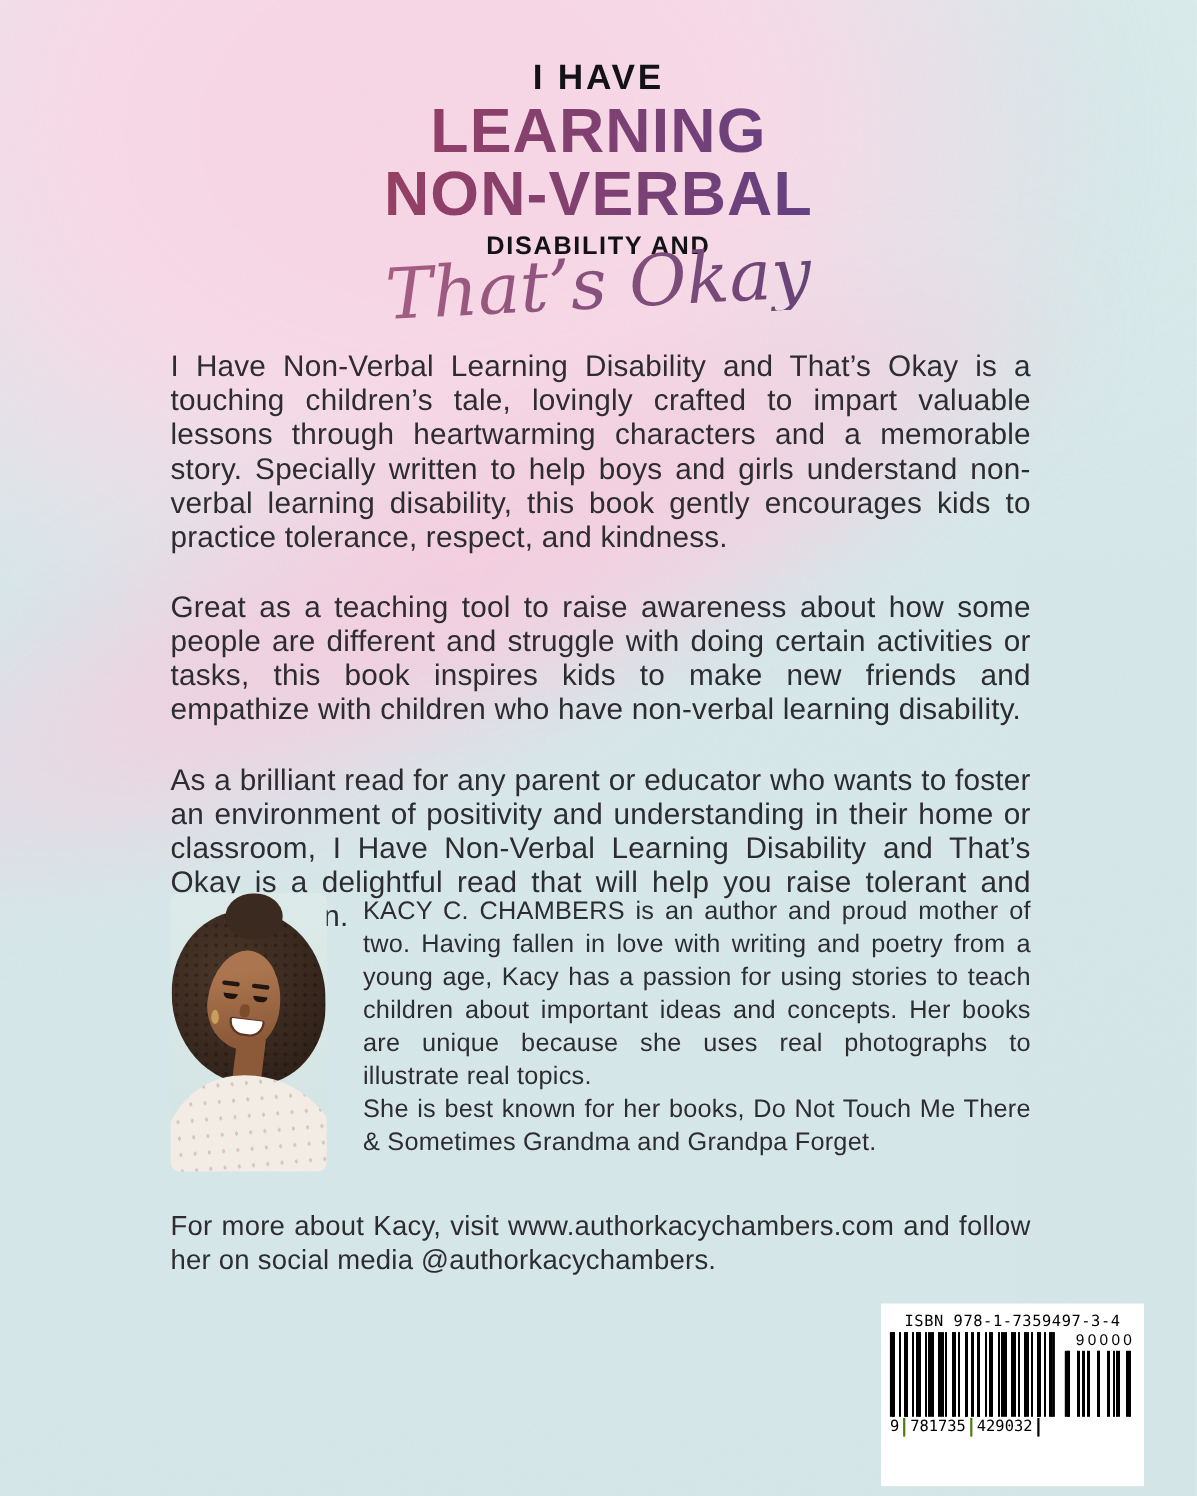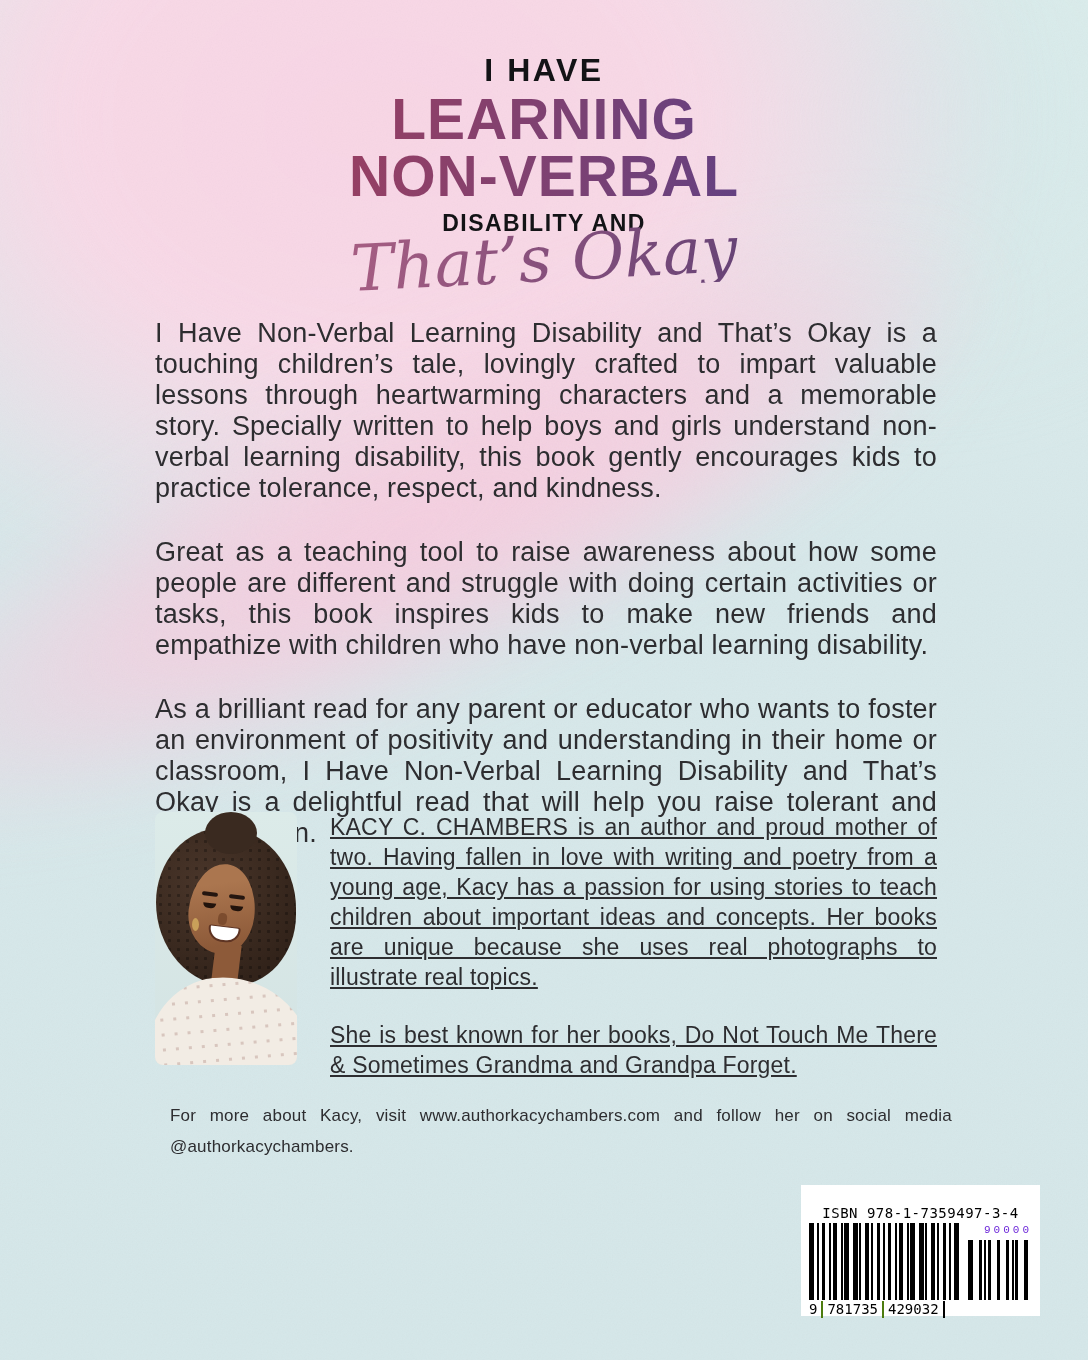--- a/index.html
+++ b/index.html
@@ -39,23 +39,23 @@
     background:linear-gradient(100deg,var(--script-start) 15%,var(--script-end) 80%);
     -webkit-background-clip:text;background-clip:text;color:transparent;}
 
   
   .synopsis{position:absolute;left:155px;top:318px;width:782px;}
   .synopsis p{font-size:27px;line-height:31px;text-align:justify;letter-spacing:.2px;margin-bottom:33px;}
 
   
   .author-row{position:absolute;left:155px;top:812px;width:782px;display:flex;gap:33px;}
   .bio-col{flex:1;}
-  .bio-col p{font-size:23px;line-height:30px;text-align:justify;letter-spacing:.2px;text-decoration:underline;}
-  .bio-col .bio2{margin-top:28px;}
-  .more-para{position:absolute;left:170px;top:1100px;width:782px;font-size:17px;line-height:31px;letter-spacing:.2px;text-align:justify;}
+  .bio-col p{font-size:23px;line-height:30px;text-align:justify;letter-spacing:.2px;}
+  .bio-col .bio2{}
+  .more-para{position:absolute;left:155px;top:1100px;width:782px;font-size:25px;line-height:31px;letter-spacing:.2px;text-align:justify;}
 
   
   .photo{position:relative;width:142px;height:253px;border-radius:8px;overflow:hidden;flex:0 0 142px;
     background:linear-gradient(180deg,#dcebe9 0%,#d3e3e3 100%);}
   .ph-hair{position:absolute;top:16px;left:1px;width:140px;height:158px;border-radius:48% 52% 46% 54%;
     background:radial-gradient(circle at 35% 35%,#4a362a,#32231a 75%);
     background-image:radial-gradient(rgba(0,0,0,.28) 22%,transparent 24%),radial-gradient(circle at 35% 35%,#4a362a,#32231a 75%);
     background-size:9px 9px,100% 100%;}
   .ph-puff{position:absolute;top:0px;left:50px;width:52px;height:42px;border-radius:50%;background:#3a2a20;}
   .ph-neck{position:absolute;top:132px;left:58px;width:26px;height:46px;background:#8d5a39;transform:rotate(7deg);}
@@ -68,34 +68,34 @@
   .ph-eye.l{top:91px;left:48px;} .ph-eye.r{top:94px;left:75px;}
   .ph-nose{position:absolute;top:101px;left:63px;width:9px;height:12px;border-radius:40%;background:#7c4c2e;transform:rotate(7deg);}
   .ph-smile{position:absolute;top:114px;left:53px;width:32px;height:16px;background:#fff;
     border:2px solid #5e3423;border-top-width:1px;border-radius:4px 4px 22px 22px;transform:rotate(7deg);}
   .ph-earring{position:absolute;top:106px;left:37px;width:7px;height:13px;border-radius:50%;background:#c9a05a;}
   .ph-blouse{position:absolute;bottom:-8px;left:-12px;width:166px;height:96px;transform:rotate(-5deg);
     background:#f2ece4;background-image:radial-gradient(#d8c6be 1.5px,transparent 1.7px);background-size:13px 15px;
     border-radius:50% 60% 0 0/95% 100% 0 0;}
 
   
-  .isbn-box{position:absolute;left:801px;top:1185px;width:239px;height:131px;background:#ffffff;padding:20px 8px 4px 8px;}
+  .isbn-box{position:absolute;left:801px;top:1185px;width:239px;height:166px;background:#ffffff;padding:8px 8px 4px 8px;}
   .isbn-top{font-family:"DejaVu Sans Mono",monospace;font-size:14px;letter-spacing:.5px;color:#000;text-align:center;white-space:nowrap;}
   .isbn-body{display:flex;margin-top:2px;}
   .isbn-left{width:150px;}
   .bars-main{height:77px;background-color:#fff;border-left:2px solid #000;border-right:2px solid #000;
     background-image:
       repeating-linear-gradient(90deg,#000 0 2px,transparent 2px 6px),
       repeating-linear-gradient(90deg,#000 0 3px,transparent 3px 11px);}
   .digits-row{font-family:"DejaVu Sans Mono",monospace;font-size:14px;color:#000;margin-top:1px;display:flex;align-items:stretch;}
   .digits-row .d{display:inline-block;line-height:17px;}
   .digits-row .g{border-left:2px solid #4d7c0f;padding-left:4px;margin-left:4px;}
   .digits-row .end-guard{border-left:2px solid #000;margin-left:4px;width:2px;}
   .isbn-right{flex:1;margin-left:9px;display:flex;flex-direction:column;}
-  .price-code{font-family:Liberation Mono, monospace;font-size:11px;letter-spacing:3px;color:#6d28d9;text-align:right;line-height:15px;}
+  .price-code{font-family:Liberation Sans, sans-serif;font-size:14px;letter-spacing:3px;color:#000000;text-align:right;line-height:15px;}
   .bars-addon{height:60px;margin-top:2px;background-color:#fff;border-left:2px solid #000;
     background-image:
       repeating-linear-gradient(90deg,#000 0 3px,transparent 3px 9px),
       repeating-linear-gradient(90deg,#000 0 2px,transparent 2px 14px);}
 </style>
 </head>
 <body>
 
 <div class="cover">
 

